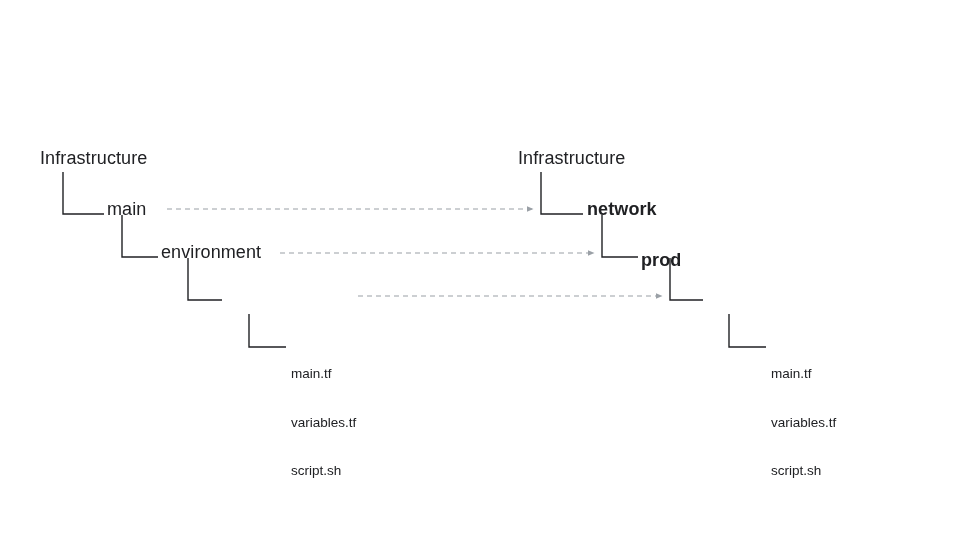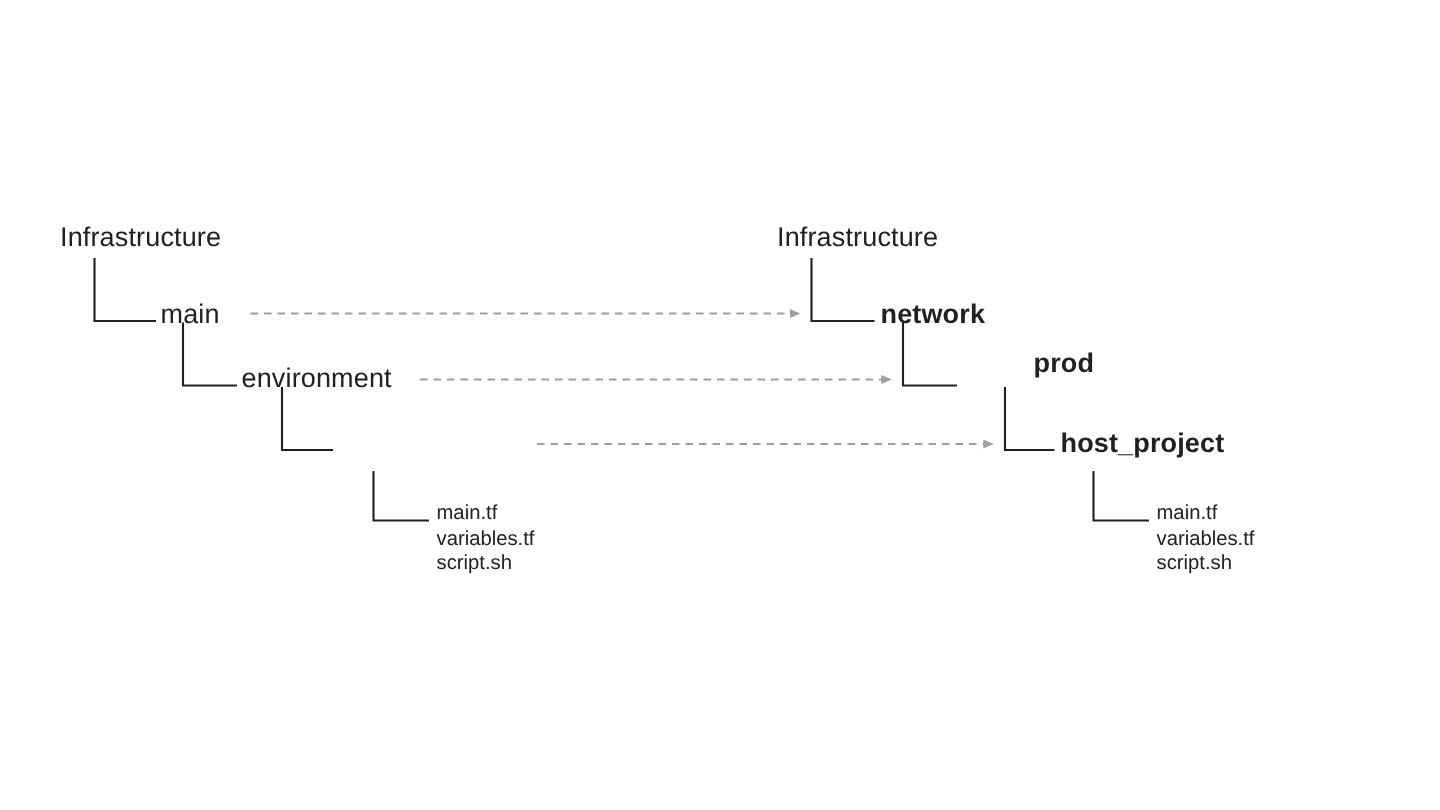--- a/index.html
+++ b/index.html
@@ -42,20 +42,21 @@
   .file-list {
     position: absolute;
     font-family: "Liberation Sans", sans-serif;
     font-size: 13.5px;
     line-height: 16.5px;
     color: #202124;
     white-space: nowrap;
   }
   .file-list .file-item {
     display: block;
+    margin-top: 32px;
   }
 </style>
 </head>
 <body>
 
 <div id="diagram-root">
 
   <svg id="diagram-svg" viewBox="0 0 960 540" xmlns="http://www.w3.org/2000/svg">
     <defs>
       <marker id="arrowhead" markerWidth="7" markerHeight="6" refX="6.5" refY="3" orient="auto" markerUnits="userSpaceOnUse">
@@ -83,22 +84,21 @@
   <div class="node-label" style="left:161px; top:242px;">environment</div>
 
   <div class="file-list" style="left:291px; top:334px;">
     <span class="file-item">main.tf</span>
     <span class="file-item">variables.tf</span>
     <span class="file-item">script.sh</span>
   </div>
 
   <div class="node-label" style="left:518px; top:148px;">Infrastructure</div>
   <div class="node-label bold" style="left:587px; top:199px;">network</div>
-  <div class="node-label bold" style="left:641px; top:232px;margin-left:48px;">prod</div>
-  <div class="node-label bold" style="left:707px; top:285px;">host_project</div>
+  <div class="node-label bold" style="left:641px; top:250px;">prod</div>
 
   <div class="file-list" style="left:771px; top:334px;">
     <span class="file-item">main.tf</span>
     <span class="file-item">variables.tf</span>
     <span class="file-item">script.sh</span>
   </div>
 
 </div>
 
 </body></html>

